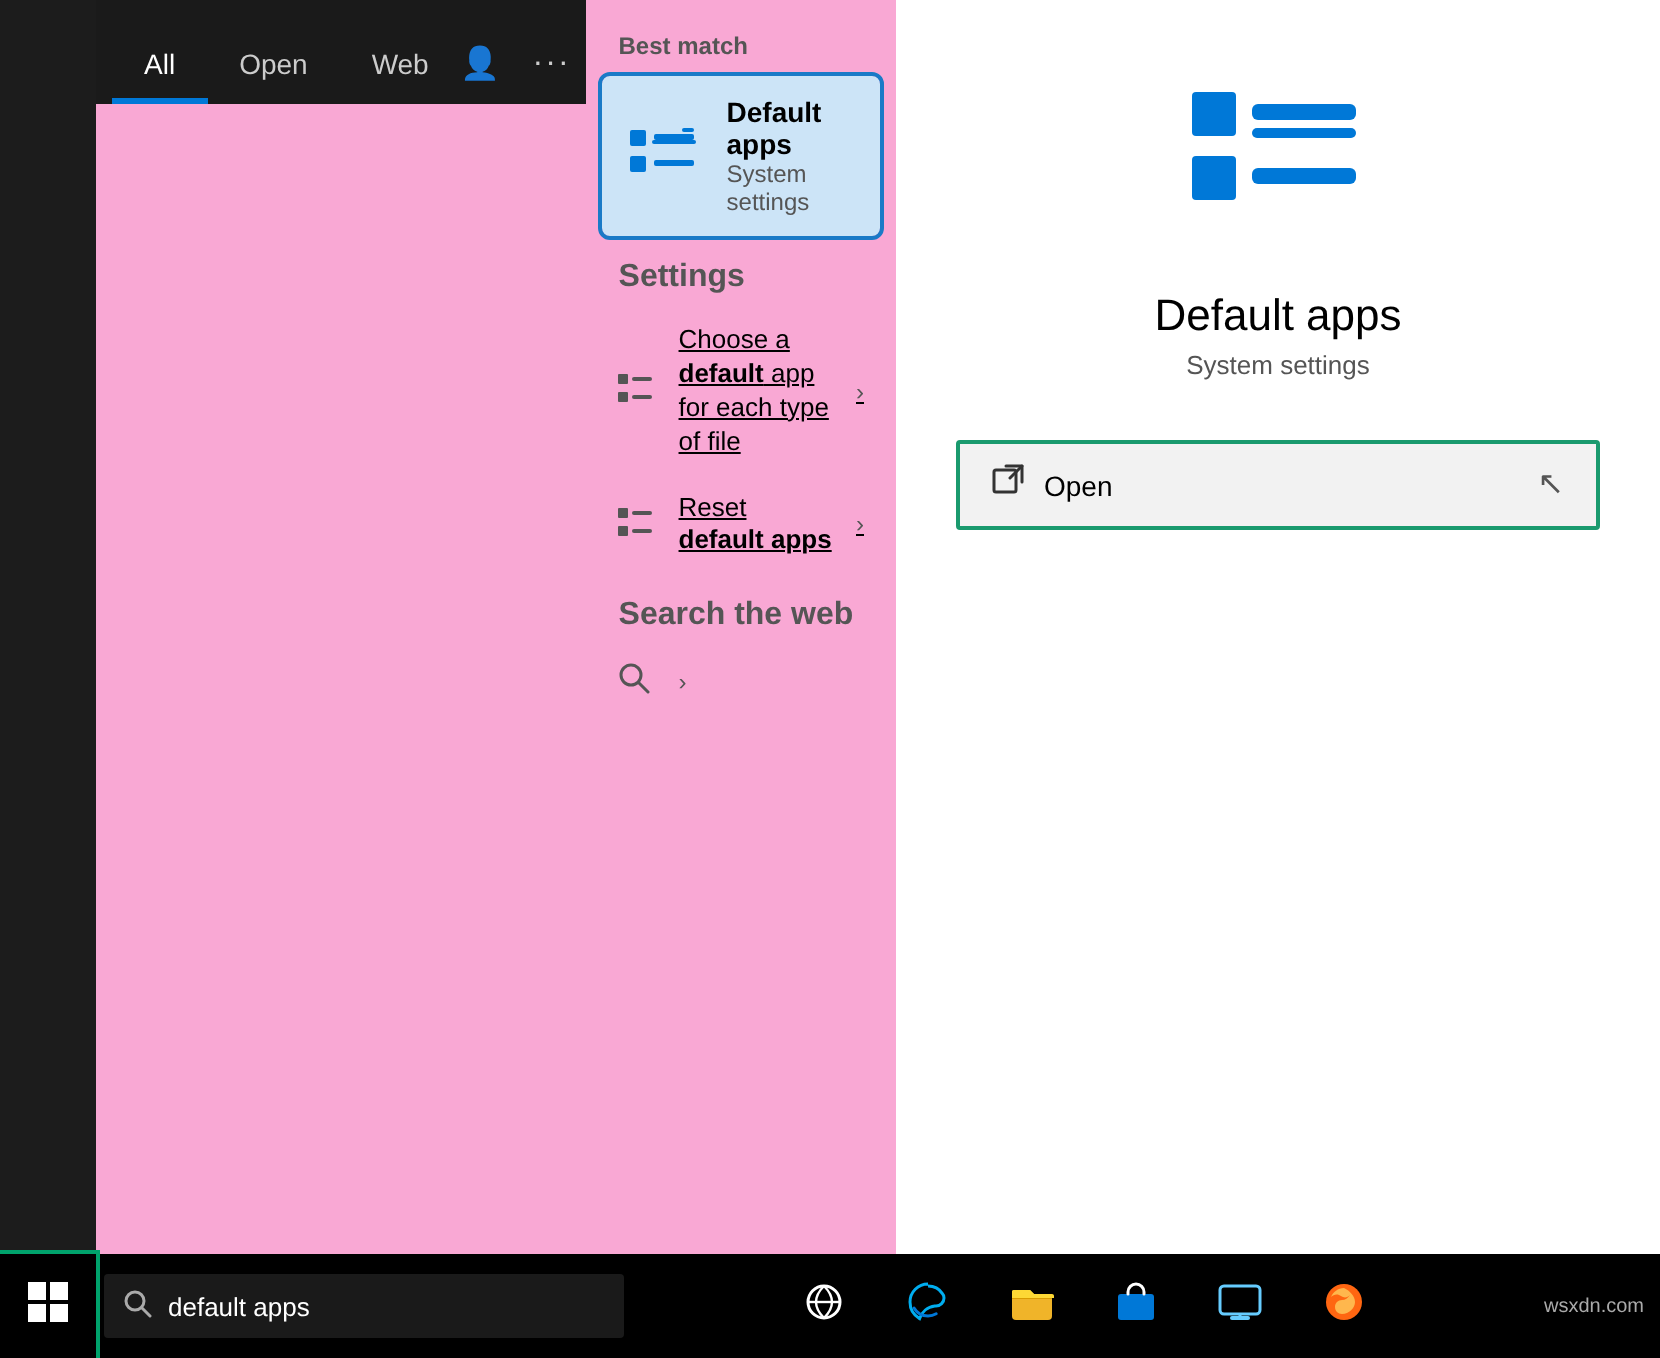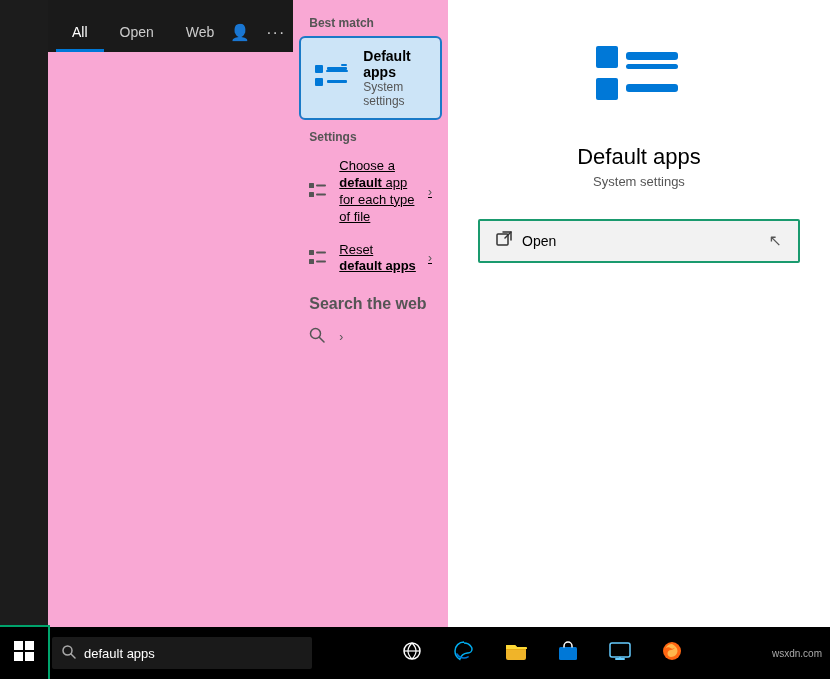--- a/index.html
+++ b/index.html
@@ -135,21 +135,21 @@
       color: #000;
     }
 
     .best-match-text .subtitle {
       font-size: 12px;
       color: #555;
     }
 
     
     .settings-label {
-      font-size: 12px;
+      font-size: 16px;
       color: #555;
       padding: 12px 16px 6px;
       font-weight: 600;
     }
 
     .setting-item {
       display: flex;
       align-items: center;
       padding: 8px 16px;
       cursor: pointer;

